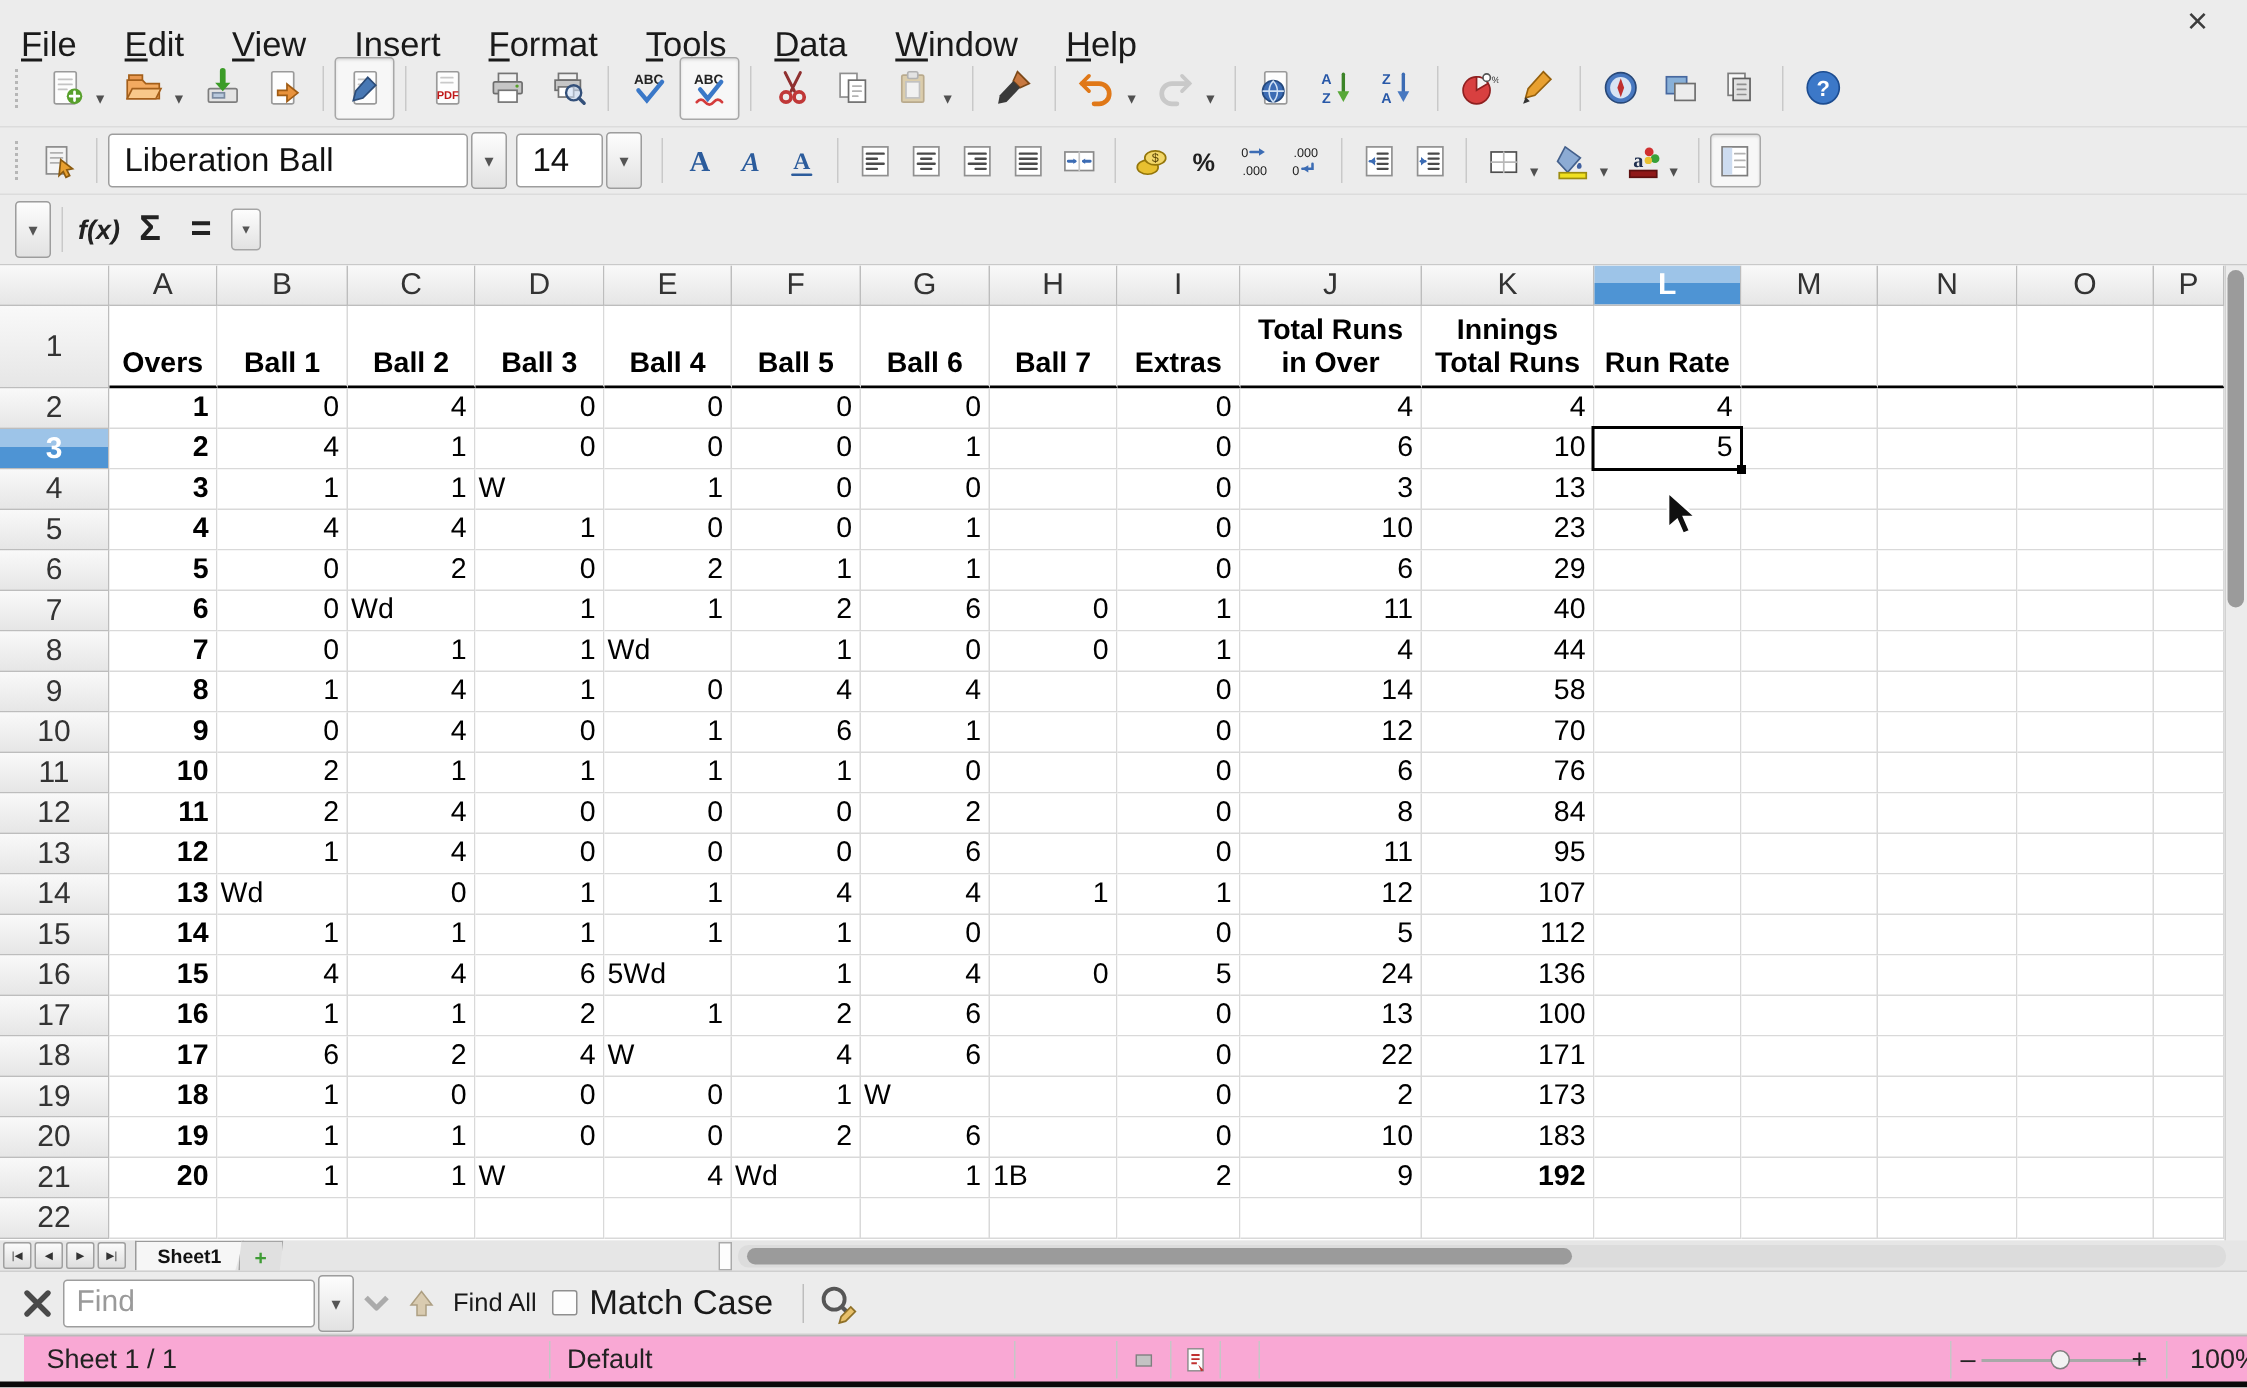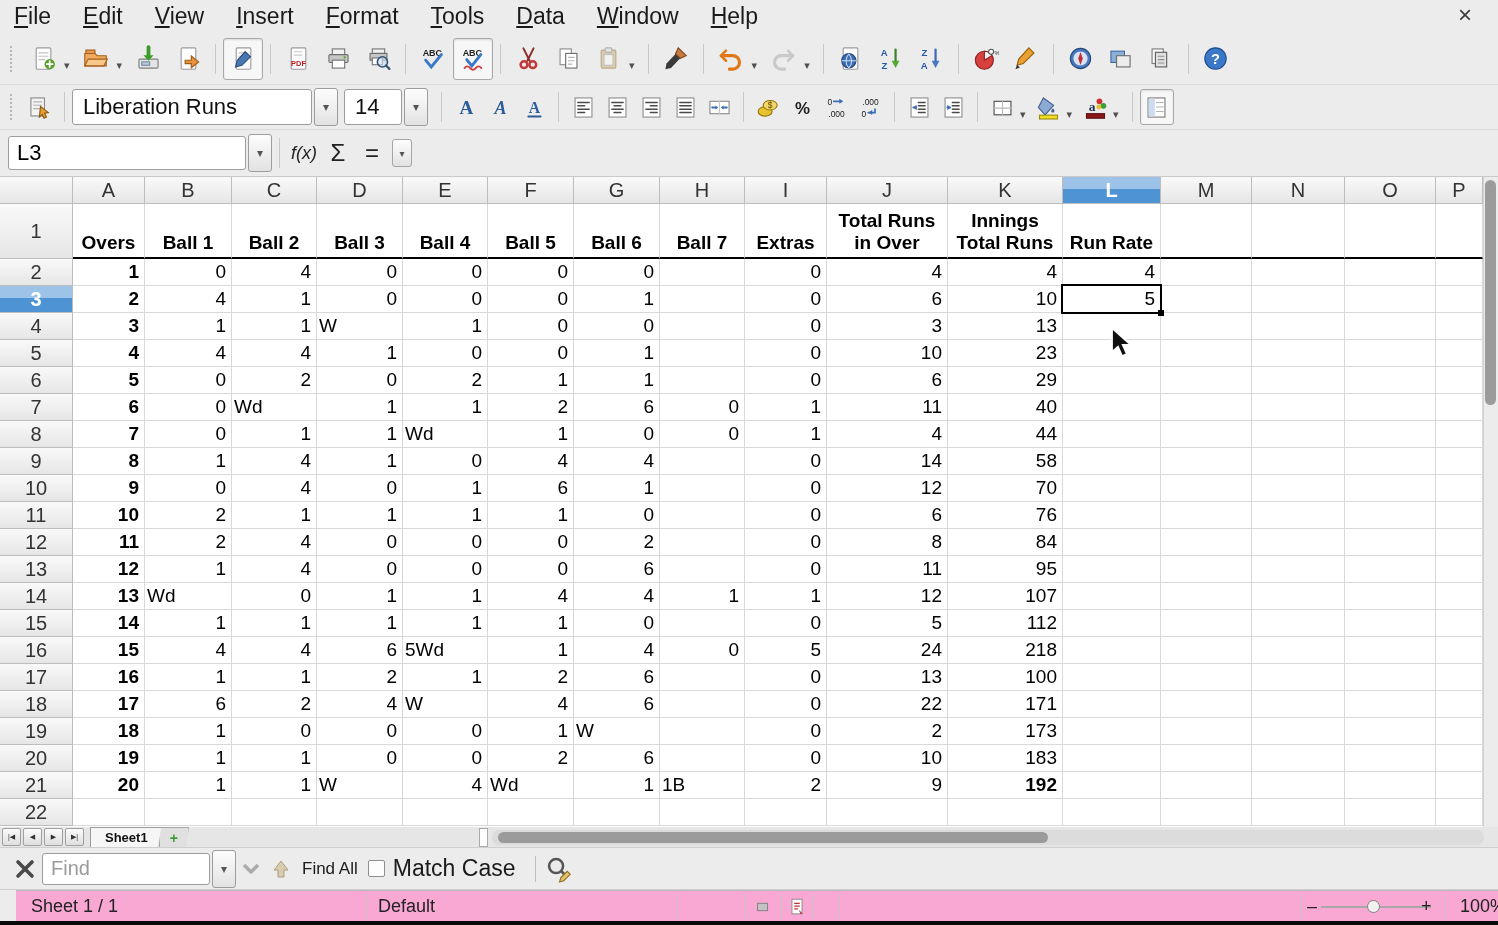--- a/index.html
+++ b/index.html
@@ -1,20 +1,20 @@
 <!DOCTYPE html>
 <html><head>
 <meta charset="utf-8">
 <style>
   html,body{margin:0;padding:0;}
   body{width:1498px;height:925px;position:relative;overflow:hidden;
        font-family:"Liberation Sans",sans-serif;background:#ececec;color:#1a1a1a;}
   .abs{position:absolute;}
   
-  #menubar{left:0;top:0;width:1498px;height:33px;background:#ececec;display:flex;align-items:center;padding-left:14px;box-sizing:border-box;}
+  #menubar{left:0;top:13px;width:1498px;height:33px;background:#ececec;display:flex;align-items:center;padding-left:14px;box-sizing:border-box;}
   .menu-item{font-size:23px;color:#1a1a1a;padding:0 17px 0 0;margin-right:15px;cursor:default;}
   .menu-item u{text-decoration:underline;}
   #win-close{position:absolute;right:26px;top:0;font-size:24px;color:#3c3c3c;line-height:30px;cursor:default;}
   
   .toolbar{display:flex;align-items:center;box-sizing:border-box;}
   #toolbar1{left:0;top:33px;width:1498px;height:52px;border-bottom:1px solid #dcdcdc;padding-left:10px;}
   #toolbar2{left:0;top:85px;width:1498px;height:45px;border-bottom:1px solid #dcdcdc;padding-left:10px;}
   .grip{width:5px;height:26px;margin-right:6px;border-left:2px dotted #b6b6b6;}
   .tbtn{width:38px;height:40px;display:flex;align-items:center;justify-content:center;border:1px solid transparent;border-radius:3px;position:relative;flex:0 0 auto;}
   .tbtn.small{width:32px;height:34px;}
@@ -22,21 +22,21 @@
   .tbtn.disabled{opacity:.45;}
   .tbtn svg{display:block;}
   .dd{font-size:11px;color:#505050;margin:14px 6px 0 1px;flex:0 0 auto;}
   .tsep{width:1px;height:30px;background:#c9c9c9;margin:0 7px;flex:0 0 auto;}
   .combo{height:36px;background:#fff;border:1px solid #9d9d9d;border-radius:3px;display:flex;align-items:center;box-sizing:border-box;flex:0 0 auto;}
   .combo .cval{padding:0 10px;font-size:22px;color:#111;flex:1;white-space:nowrap;overflow:hidden;}
   .combo-dd{width:22px;height:36px;background:linear-gradient(#fdfdfd,#e2e2e2);border:1px solid #9d9d9d;border-radius:3px;margin-left:2px;display:flex;align-items:center;justify-content:center;font-size:12px;color:#555;flex:0 0 auto;}
   
   #formulabar{left:0;top:130px;width:1498px;height:47px;border-bottom:1px solid #c9c9c9;display:flex;align-items:center;padding-left:8px;box-sizing:border-box;}
   #namebox{width:238px;height:34px;background:#fff;border:1px solid #9d9d9d;border-radius:3px;font-size:22px;padding:0 8px;box-sizing:border-box;font-family:"Liberation Sans",sans-serif;}
-  .fbtn{width:34px;height:34px;display:flex;align-items:center;justify-content:center;font-size:21px;color:#222;flex:0 0 auto;}
+  .fbtn{width:34px;height:34px;display:flex;align-items:center;justify-content:center;font-size:21px;color:#222;flex:0 0 auto;font-weight:bold;}
   #fx{font-style:italic;font-size:18px;}
   #sigma{font-size:24px;}
   #equals{font-size:24px;}
   #formula-input{flex:1;height:36px;background:#fff;border:1px solid #b5b5b5;font-size:22px;padding:0 8px;box-sizing:border-box;margin-left:4px;font-family:"Liberation Sans",sans-serif;}
   #fb-expand{width:18px;height:26px;background:linear-gradient(#fdfdfd,#e2e2e2);border:1px solid #a5a5a5;border-radius:3px;margin:0 2px 0 3px;display:flex;align-items:center;justify-content:center;font-size:10px;color:#555;flex:0 0 auto;}
   
   #sheet{left:0;top:177px;width:1483px;height:650px;background:#fff;overflow:hidden;}
   .grow{display:flex;}
   .hcell{background:linear-gradient(#f9f9f9,#e6e6e6);border-right:1px solid #bdbdbd;border-bottom:1px solid #bdbdbd;display:flex;align-items:center;justify-content:center;font-size:20px;color:#333;box-sizing:border-box;flex:0 0 auto;}
   .hcell.sel{background:linear-gradient(#9dc4e8 45%,#4e94d4 45%);color:#fff;font-weight:bold;border-color:#3识a7ab8;}
@@ -290,21 +290,21 @@
     <div class="grip"></div>
     <div class="tbtn small">
       <svg width="27" height="27" viewBox="0 0 24 24" fill="none" stroke-linecap="round">
         <rect x="3.5" y="3.5" width="12" height="16" fill="#f4f4f4" stroke="#8a8a8a"></rect>
         <path d="M6 7h7M6 10h7M6 13h5" stroke="#b0b0b0"></path>
         <path d="M12 11l7 5.5-3.4.6 1.7 3.4-2.2 1-1.6-3.3-2.5 2.3z" fill="#e8a030" stroke="#8a5a10"></path>
       </svg>
     </div>
     <div class="tsep"></div>
     <div class="combo" style="width: 240px;">
-      <div class="cval">Liberation Runs</div>
+      <div class="cval">Liberation Ball</div>
     </div>
     <div class="combo-dd" style="margin-right: 6px;">▾</div>
     <div class="combo" style="width: 58px;">
       <div class="cval">14</div>
     </div>
     <div class="combo-dd" style="margin-right: 6px;">▾</div>
     <div class="tsep"></div>
     <div class="tbtn small">
       <svg width="27" height="27" viewBox="0 0 24 24" fill="none" stroke-linecap="round">
         <text x="12" y="18" text-anchor="middle" font-size="17" font-weight="bold" fill="#2c5c9c" font-family="serif">A</text>
@@ -430,21 +430,20 @@
     <div class="tbtn small active">
       <svg width="27" height="27" viewBox="0 0 24 24" fill="none" stroke-linecap="round">
         <rect x="4.5" y="3.5" width="15" height="17" fill="#fff" stroke="#7d7d7d"></rect>
         <rect x="5" y="4" width="5.5" height="16" fill="#cddcf0"></rect>
         <path d="M12 7.5h6M12 11.5h6M12 15.5h6" stroke="#b3b3b3"></path>
       </svg>
     </div>
   </div>
 
 <div id="formulabar" class="abs">
-  <input id="namebox" value="L3" style="">
   <div class="combo-dd">▾</div>
   <div class="tsep"></div>
   <div class="fbtn" id="fx">f(x)</div>
   <div class="fbtn" id="sigma">Σ</div>
   <div class="fbtn" id="equals">=</div>
   <div id="fb-expand">▾</div>
 </div>
 
 <div id="sheet" class="abs">
     <div class="grow">
@@ -758,21 +757,21 @@
       <div class="cell num bold" style="width: 72px; height: 27px;">15</div>
       <div class="cell num" style="width: 87px; height: 27px;">4</div>
       <div class="cell num" style="width: 85px; height: 27px;">4</div>
       <div class="cell num" style="width: 86px; height: 27px;">6</div>
       <div class="cell txt" style="width: 85px; height: 27px;">5Wd</div>
       <div class="cell num" style="width: 86px; height: 27px;">1</div>
       <div class="cell num" style="width: 86px; height: 27px;">4</div>
       <div class="cell num" style="width: 85px; height: 27px;">0</div>
       <div class="cell num" style="width: 82px; height: 27px;">5</div>
       <div class="cell num" style="width: 121px; height: 27px;">24</div>
-      <div class="cell num" style="width: 115px; height: 27px;">218</div>
+      <div class="cell num" style="width: 115px; height: 27px;">136</div>
       <div class="cell" style="width: 98px; height: 27px;"></div>
       <div class="cell" style="width: 91px; height: 27px;"></div>
       <div class="cell" style="width: 93px; height: 27px;"></div>
       <div class="cell" style="width: 91px; height: 27px;"></div>
       <div class="cell" style="width: 47px; height: 27px;"></div>
     </div>
     <div class="grow">
       <div class="hcell" style="width: 73px; height: 27px;">17</div>
       <div class="cell num bold" style="width: 72px; height: 27px;">16</div>
       <div class="cell num" style="width: 87px; height: 27px;">1</div>

